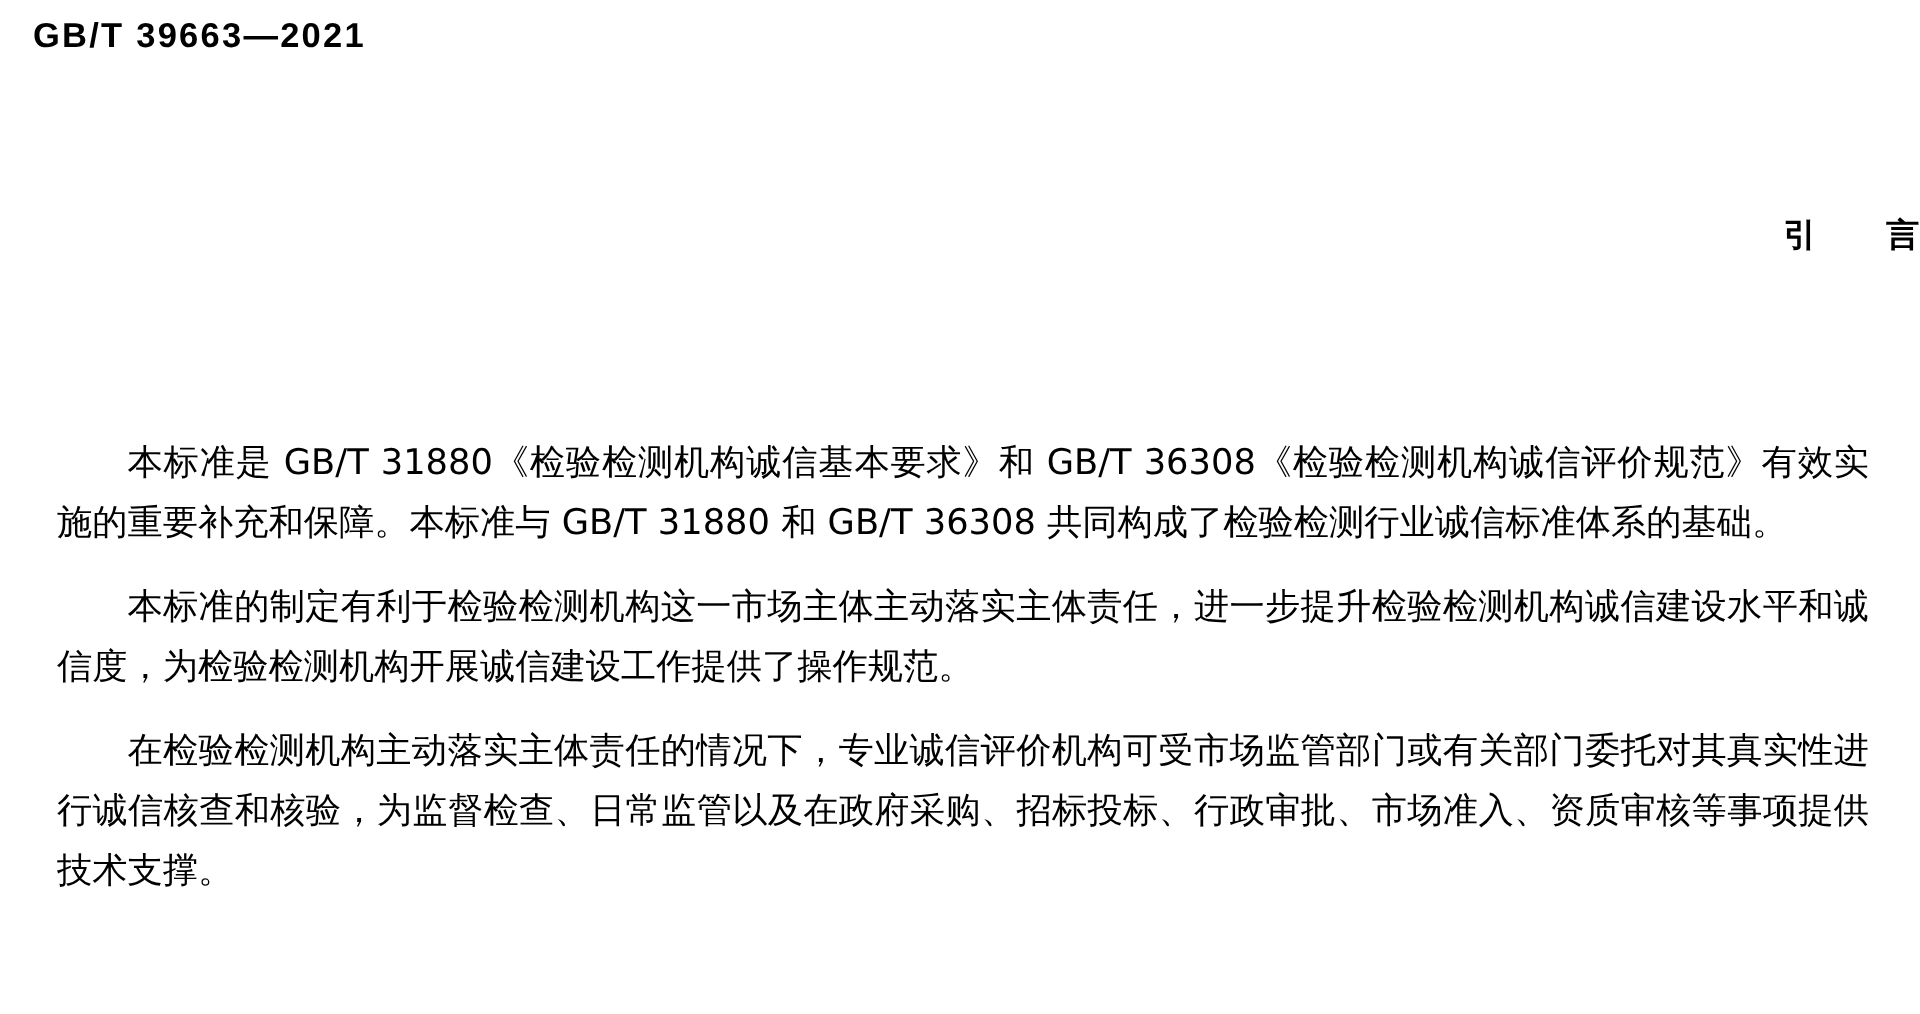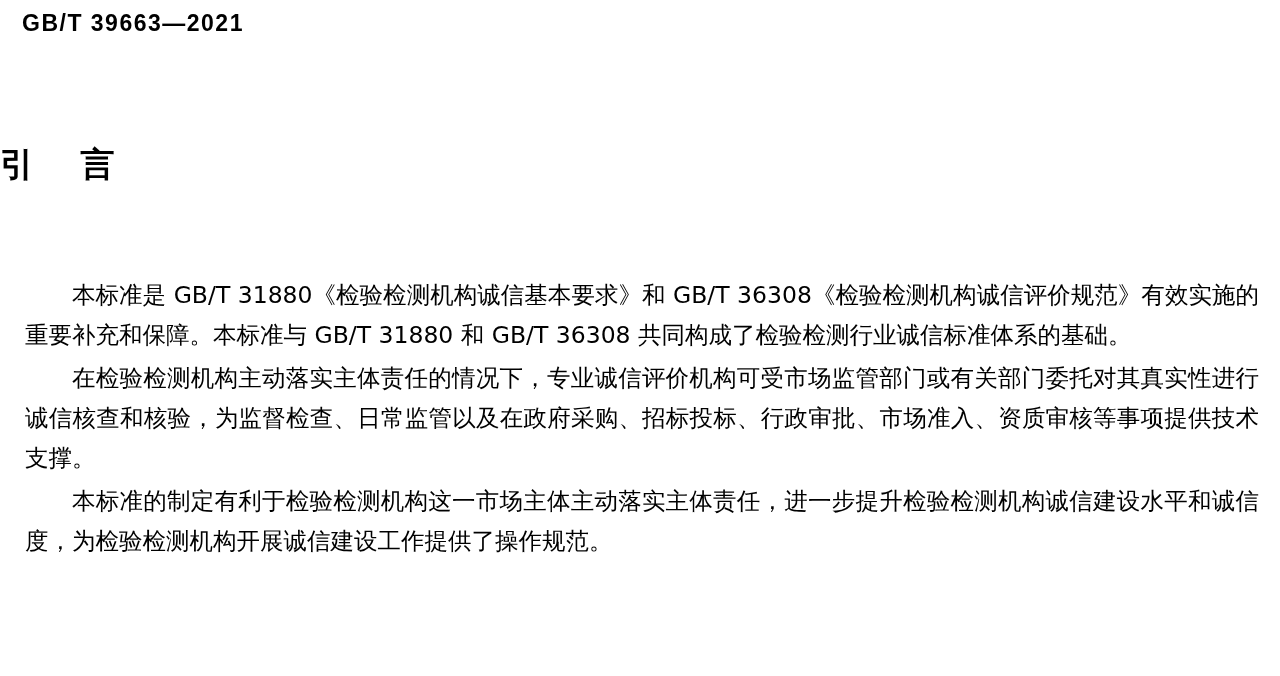--- a/index.html
+++ b/index.html
@@ -30,57 +30,57 @@
     font-weight: bold;
     font-size: 23px;
     letter-spacing: 1.5px;
     white-space: nowrap;
   }
   .doc-title {
     position: absolute;
     top: 142px;
     left: 0;
     width: 1280px;
-    text-align: left;
+    text-align: right;
     font-family: "DejaVu Sans", "Liberation Sans", sans-serif;
     font-weight: bold;
-    font-size: 34px;
+    font-size: 22px;
     letter-spacing: 0.5px;
   }
   .doc-title .sp {
     display: inline-block;
     width: 46px;
   }
   .body-text {
     position: absolute;
     top: 272px;
     left: 22px;
     width: 1240px;
     font-family: "DejaVu Sans", "Liberation Sans", sans-serif;
     font-size: 23.5px;
     line-height: 40px;
     text-align: justify;
     text-justify: inter-character;
   }
   .body-text p {
-    margin: 3px;
+    margin: 16px;
     text-indent: 2em;
     white-space: normal;
   }
 </style>
 </head>
 <body>
 
 <div class="page">
 
   <div class="header-std">GB/T 39663—2021</div>
 
   <div class="doc-title">
     <span>引</span><span class="sp"></span><span>言</span>
   </div>
 
   <div class="body-text">
     <p>本标准是 GB/T 31880《检验检测机构诚信基本要求》和 GB/T 36308《检验检测机构诚信评价规范》有效实施的重要补充和保障。本标准与 GB/T 31880 和 GB/T 36308 共同构成了检验检测行业诚信标准体系的基础。</p>
+    <p>本标准的制定有利于检验检测机构这一市场主体主动落实主体责任，进一步提升检验检测机构诚信建设水平和诚信度，为检验检测机构开展诚信建设工作提供了操作规范。</p>
     <p>在检验检测机构主动落实主体责任的情况下，专业诚信评价机构可受市场监管部门或有关部门委托对其真实性进行诚信核查和核验，为监督检查、日常监管以及在政府采购、招标投标、行政审批、市场准入、资质审核等事项提供技术支撑。</p>
-    <p>本标准的制定有利于检验检测机构这一市场主体主动落实主体责任，进一步提升检验检测机构诚信建设水平和诚信度，为检验检测机构开展诚信建设工作提供了操作规范。</p>
   </div>
 
 </div>
 
 </body></html>

